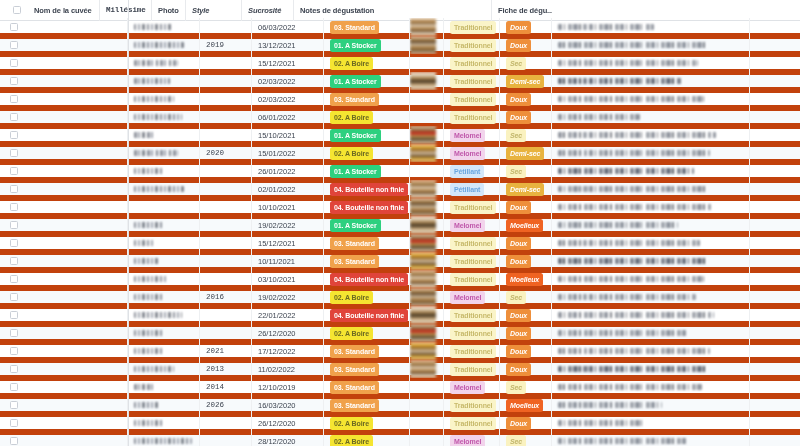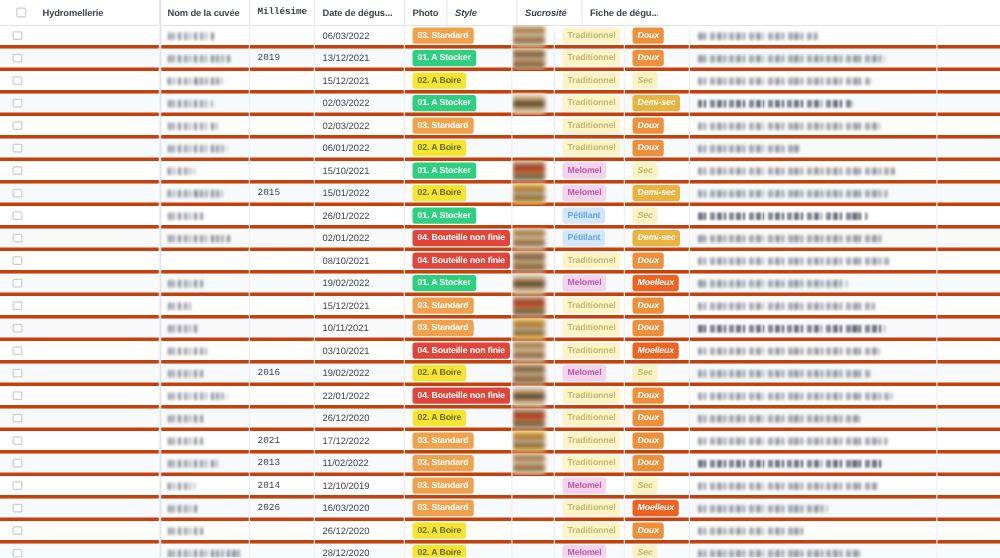--- a/index.html
+++ b/index.html
@@ -42,21 +42,21 @@
     flex: 0 0 auto;
   }
   .hdr .cell.nb { border-right: none; }
 
   
   .rows { position: relative; }
   .row {
     display: flex;
     height: 18px;
     align-items: center;
-    border-bottom: 3px solid #c2410c;
+    border-bottom: 6px solid #c2410c;
     background: #ffffff;
   }
   .row.alt { background: #f7fafc; }
   .cell {
     height: 18px;
     display: flex;
     align-items: center;
     padding-left: 6px;
     font-size: 7.5px;
     color: #3d4450;
@@ -199,27 +199,26 @@
 </style>
 </head>
 <body>
 
 <div id="grid">
 
   <div class="hdr">
     <div class="cell c-check nb">
       <span class="cbox"></span>
     </div>
-    <div class="cell c-hydro">Hydromellerie</div>
     <div class="cell c-nom">Nom de la cuvée</div>
     <div class="cell c-mill">Millésime</div>
-    <div class="cell c-date">Date de dégus...</div>
     <div class="cell c-photo">Photo</div>
     <div class="cell c-style">Style</div>
     <div class="cell c-sucr">Sucrosité</div>
+    <div class="cell c-notes">Notes de dégustation</div>
     <div class="cell c-fiche nb">Fiche de dégu...</div>
   </div>
 
   <div class="rows" id="rows-container">
       <div class="row">
         <div class="cell c-check nb">
           <span class="cbox"></span>
         </div>
         <div class="cell c-hydro"></div>
         <div class="cell c-nom">
@@ -401,21 +400,21 @@
         <div class="cell c-fiche nb"></div>
       </div>
       <div class="row alt">
         <div class="cell c-check nb">
           <span class="cbox"></span>
         </div>
         <div class="cell c-hydro"></div>
         <div class="cell c-nom">
           <span class="redact" style="width:44px"></span>
         </div>
-        <div class="cell c-mill">2015</div>
+        <div class="cell c-mill">2020</div>
         <div class="cell c-date">15/01/2022</div>
         <div class="cell c-appr">
           <span class="badge b-yellow">02. A Boire</span>
         </div>
         <div class="cell c-photo">
           <span class="thumb v5"></span>
         </div>
         <div class="cell c-style">
           <span class="badge b-melo">Melomel</span>
         </div>
@@ -479,21 +478,21 @@
         </div>
         <div class="cell c-fiche nb"></div>
       </div>
       <div class="row">
         <div class="cell c-check nb">
           <span class="cbox"></span>
         </div>
         <div class="cell c-hydro"></div>
         <div class="cell c-nom"></div>
         <div class="cell c-mill"></div>
-        <div class="cell c-date">08/10/2021</div>
+        <div class="cell c-date">10/10/2021</div>
         <div class="cell c-appr">
           <span class="badge b-red">04. Bouteille non finie</span>
         </div>
         <div class="cell c-photo">
           <span class="thumb v2"></span>
         </div>
         <div class="cell c-style">
           <span class="badge b-trad">Traditionnel</span>
         </div>
         <div class="cell c-sucr">

